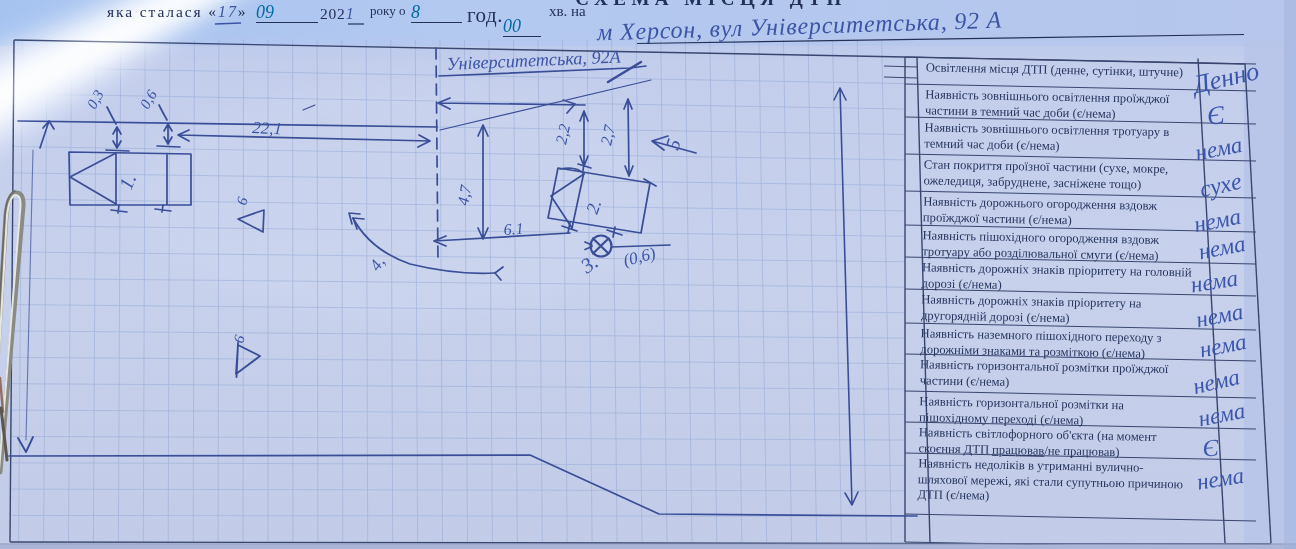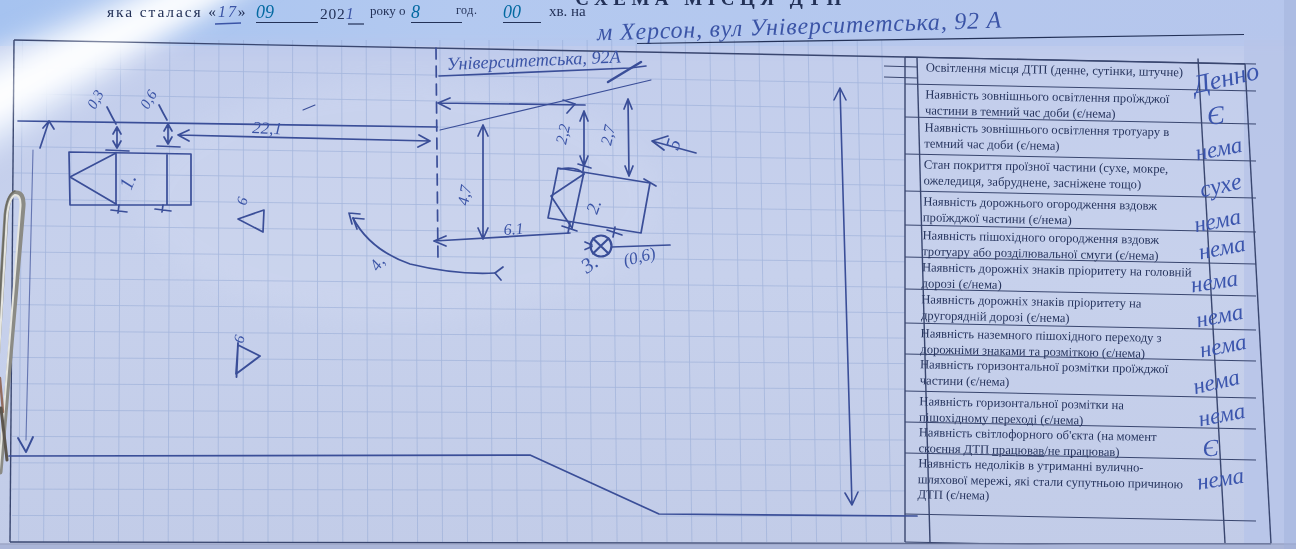--- a/index.html
+++ b/index.html
@@ -283,23 +283,23 @@
 <div class="abs print" style="left:320px;top:5px;font-size:15.5px;letter-spacing:0.8px;white-space:nowrap">202<span class="hw" style="font-size:16px">1</span></div>
 
 <svg class="abs" width="30" height="8" style="left:348px;top:21px">
       <line x1="0" y1="3" x2="16" y2="3" stroke="#233157" stroke-width="1.2"></line>
     </svg>
 
 <div class="abs print" style="left:370px;top:3px;font-size:13px;white-space:nowrap">року о</div>
 
 <div class="blank" style="left:411px;top:2px;width:51px;height:20px">8</div>
 
-<div class="abs print" style="left:456px;top:3px;font-size:12px;letter-spacing:0.5px;white-space:nowrap">год.</div>
-
-<div class="blank" style="left:503px;top:2px;width:38px;height:20px">00</div>
+<div class="abs print" style="left:467px;top:3px;font-size:21px;letter-spacing:0.5px;white-space:nowrap">год.</div>
+
+<div class="blank" style="left:503px;top:16px;width:38px;height:20px">00</div>
 
 <div class="abs print" style="left:549px;top:3px;font-size:15px;white-space:nowrap">хв. на</div>
 
 <div class="abs hw" style="left:597px;top:13px;font-size:24px;letter-spacing:0.8px;white-space:nowrap;transform:rotate(-1.8deg)">м  Херсон, вул  Університетська, 92 А</div>
 
 <svg class="abs" width="1296" height="60" viewBox="0 0 1296 60" style="left:0;top:0">
       <line x1="637" y1="43.5" x2="1244" y2="34.5" stroke="#233157" stroke-width="1.2"></line>
     </svg>
 
 

